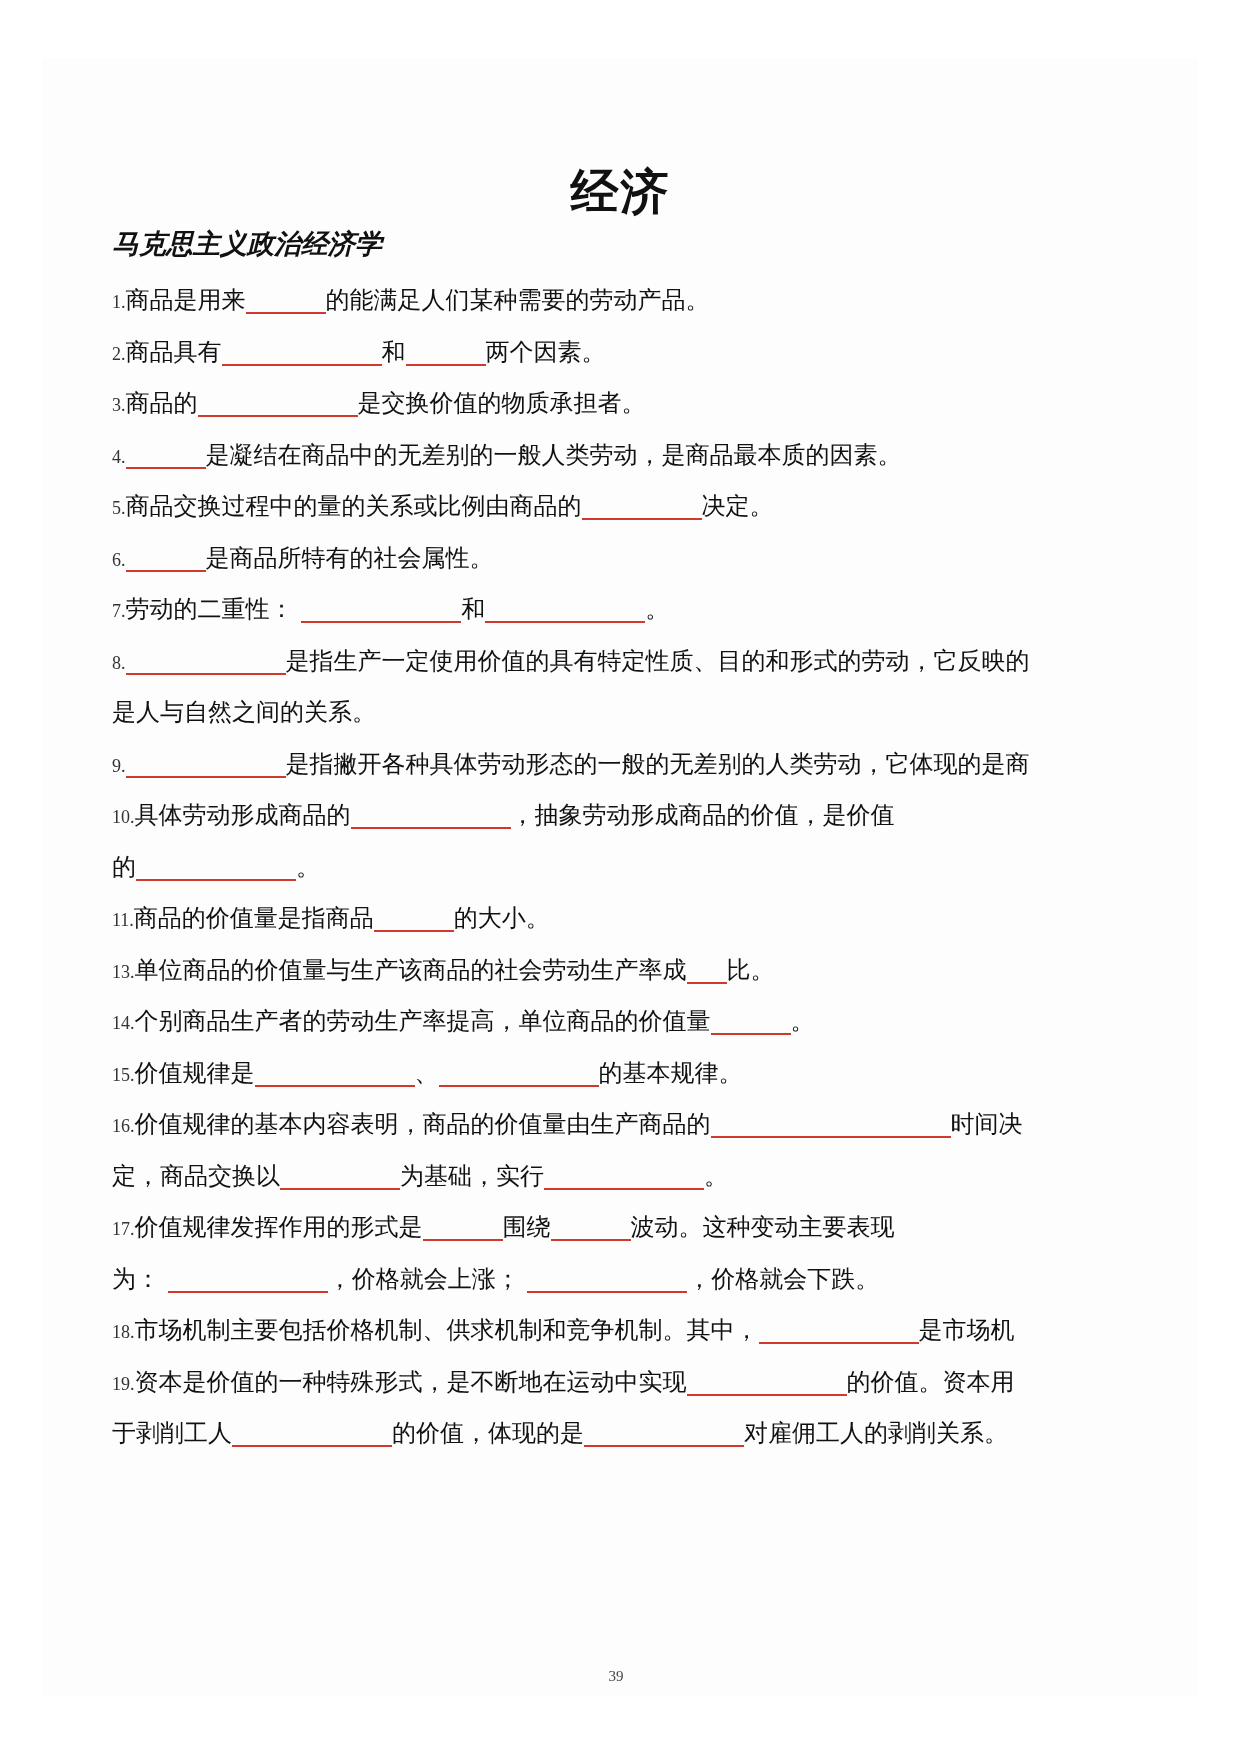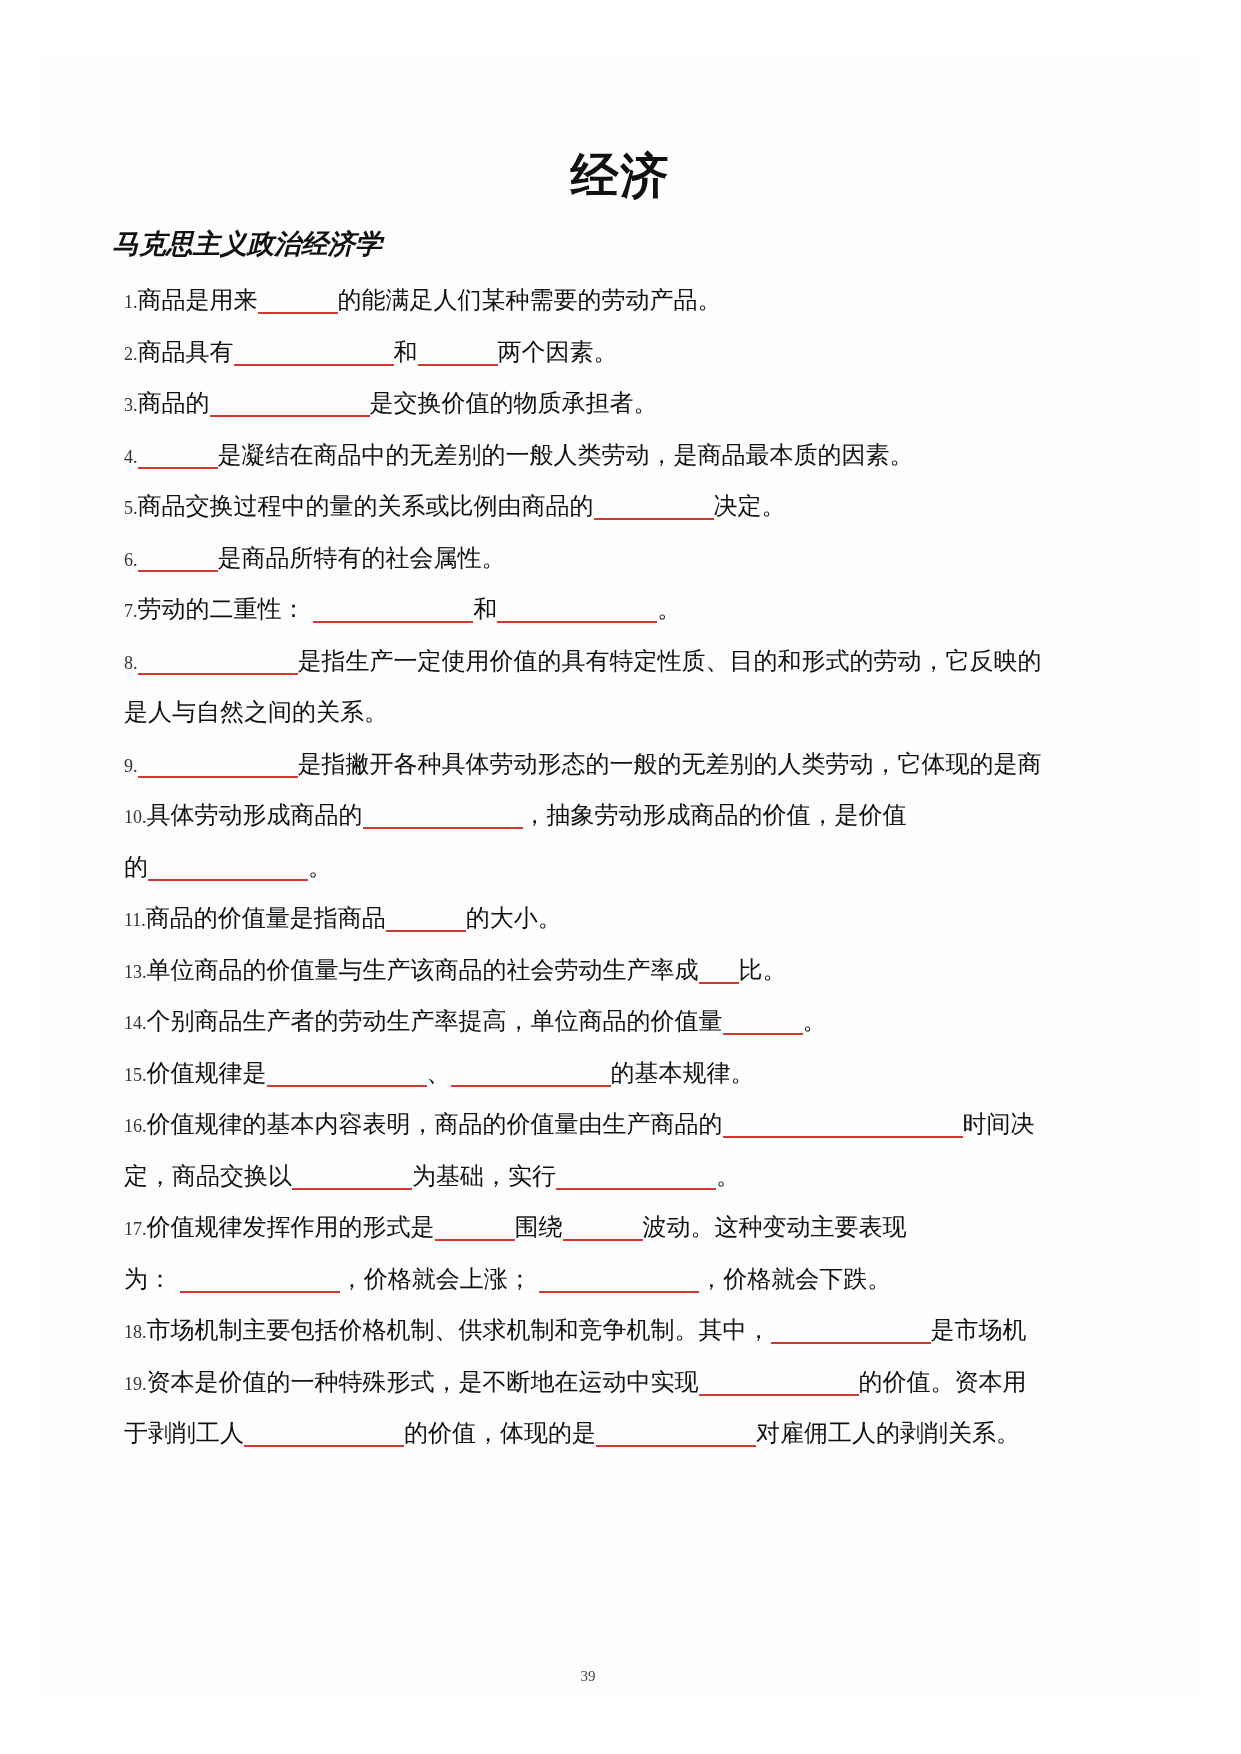--- a/index.html
+++ b/index.html
@@ -1,27 +1,27 @@
 <!DOCTYPE html>
 <html><head>
 <meta charset="utf-8">
 <style>
   html, body { margin: 0; padding: 0; background: #ffffff; }
   body { width: 1241px; height: 1754px; position: relative; overflow: hidden;
          font-family: "DejaVu Sans", "Liberation Sans", sans-serif; color: #111; }
   .page { position: absolute; left: 42px; top: 58px; width: 1156px; height: 1637px; background: #fdfdfd; }
   .title { position: absolute; left: 0; width: 1241px; top: 128px; text-align: center;
-           font-size: 48px; font-weight: bold; letter-spacing: 2px; color: #111; margin-top: 16px; }
+           font-size: 48px; font-weight: bold; letter-spacing: 2px; color: #111; }
   .section { position: absolute; left: 112px; top: 226px; font-size: 27px; font-weight: bold; color: #111; font-style: italic; }
-  .lines { position: absolute; left: 124px; top: 280px; width: 1010px; }
+  .lines { position: absolute; left: 112px; top: 280px; width: 1010px; }
   .line { height: 51.5px; line-height: 40px; font-size: 24px; white-space: nowrap; }
   .num { font-family: "Liberation Serif", serif; font-size: 18px; color: #333; }
   .blank { display: inline-block; border-bottom: 2px solid #d0392b; height: 28px; vertical-align: -6px; }
   .pagenum { position: absolute; left: 0; width: 1176px; top: 1668px; text-align: center;
-             font-family: "Liberation Serif", serif; font-size: 15px; color: #444; }
+             font-family: "Liberation Serif", serif; font-size: 15px; color: #444; padding-left: 28px; }
 </style>
 </head>
 <body>
 
 <div class="page"></div>
 <h1 class="title">经济</h1>
 <h2 class="section" style="margin:0">马克思主义政治经济学</h2>
 <div class="lines" id="lines">
     <div class="line"><span class="num">1.</span><span>商品是用来</span><span class="blank" style="width: 80px; border-bottom-color: rgb(208, 57, 43);"></span><span>的能满足人们某种需要的劳动产品。</span></div>
     <div class="line"><span class="num">2.</span><span>商品具有</span><span class="blank" style="width: 160px; border-bottom-color: rgb(208, 57, 43);"></span><span>和</span><span class="blank" style="width: 80px; border-bottom-color: rgb(208, 57, 43);"></span><span>两个因素。</span></div>

